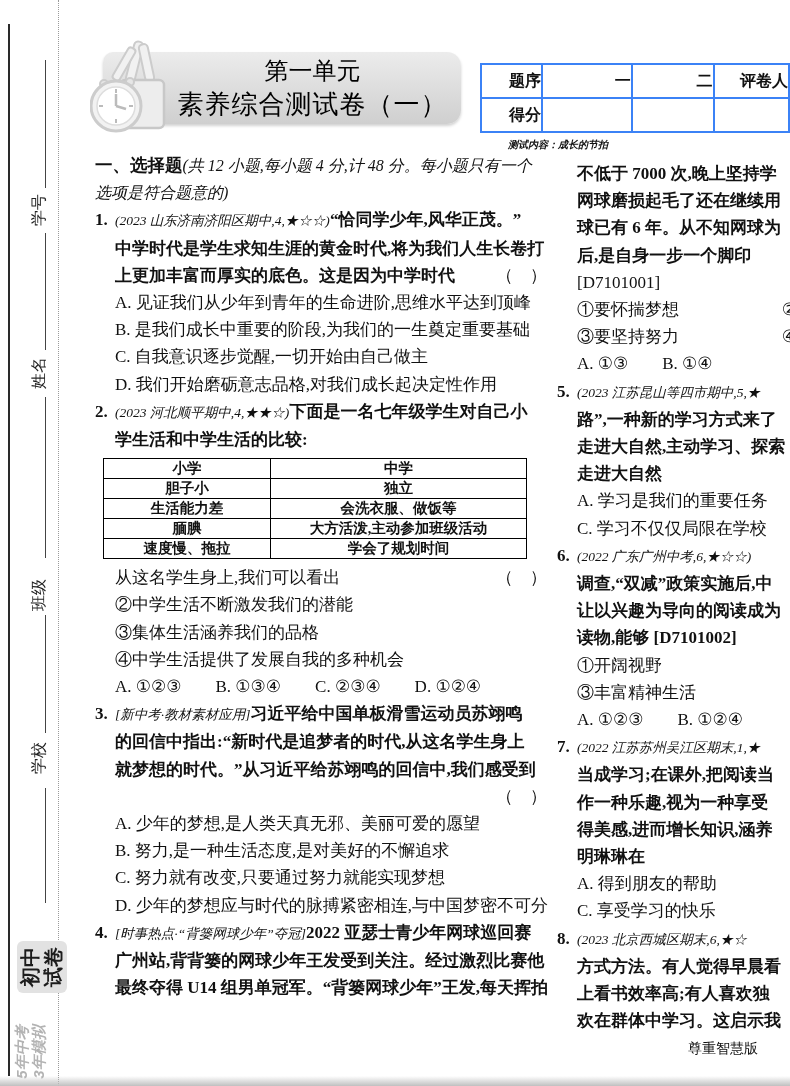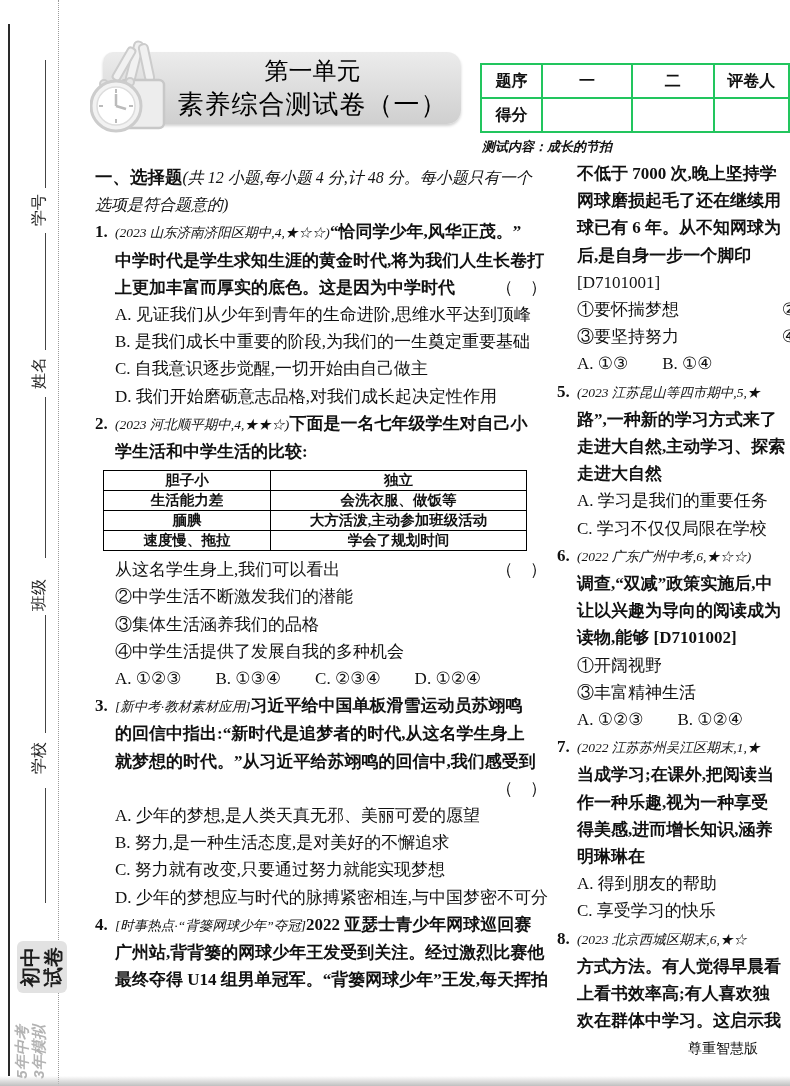--- a/index.html
+++ b/index.html
@@ -23,25 +23,25 @@
   
   .banner{position:absolute;left:103px;top:52px;width:358px;height:72px;border-radius:10px 14px 14px 10px;
           background:linear-gradient(180deg,#ececec,#cfcfcf);box-shadow:0 2px 3px rgba(0,0,0,.18);}
   .cupicon{position:absolute;left:90px;top:40px;}
   .title{position:absolute;left:170px;top:56px;width:285px;text-align:center;
          font-family:"Liberation Sans","DejaVu Sans",sans-serif;font-weight:normal;color:#000;}
   .title .l1{font-size:24px;line-height:30px;}
   .title .l2{font-size:26px;line-height:36px;letter-spacing:1px;}
   
   .scoretab{position:absolute;left:480px;top:63px;border-collapse:collapse;}
-  .scoretab td{border:2px solid #22c55e;height:32px;text-align:center;font-weight:bold;font-size:16px;padding:0;}
+  .scoretab td{border:2px solid #3b82f6;height:32px;text-align:right;font-weight:bold;font-size:16px;padding:0;}
   .scoretab .c0{width:70px}.scoretab .c1{width:106px}.scoretab .c2{width:96px}.scoretab .c3{width:88px}
-  .testnote{position:absolute;left:482px;top:138px;font-style:italic;font-weight:bold;font-size:13px;}
-  
-  .lcol{position:absolute;left:95px;top:164px;width:452px;}
+  .testnote{position:absolute;left:508px;top:138px;font-style:italic;font-weight:bold;font-size:10px;}
+  
+  .lcol{position:absolute;left:95px;top:152px;width:452px;}
   .rcol{position:absolute;left:557px;top:160px;width:240px;}
   .line{position:relative;padding-left:20px;min-height:27.2px;line-height:27.2px;font-size:17px;white-space:nowrap;}
   .line.sec{padding-left:0;}
   .line .qnum{display:inline-block;width:20px;margin-left:-20px;font-weight:bold;}
   .line .hb{font-family:"Liberation Sans","DejaVu Sans",sans-serif;font-weight:bold;font-size:17.5px;}
   .line .k{font-style:italic;font-size:16px;}
   .line .cite{font-style:italic;font-size:13.5px;}
   .line.stem .t{font-weight:bold;}
   .line .tail{float:right;}
   
@@ -129,20 +129,24 @@
         <div class="line"><span class="t">A. 见证我们从少年到青年的生命进阶,思维水平达到顶峰</span></div>
         <div class="line"><span class="t">B. 是我们成长中重要的阶段,为我们的一生奠定重要基础</span></div>
         <div class="line"><span class="t">C. 自我意识逐步觉醒,一切开始由自己做主</span></div>
         <div class="line"><span class="t">D. 我们开始磨砺意志品格,对我们成长起决定性作用</span></div>
         <div class="line stem"><span class="qnum">2.</span><span class="cite">(2023 河北顺平期中,4,★★☆)</span><span class="t">下面是一名七年级学生对自己小</span></div>
         <div class="line stem"><span class="t">学生活和中学生活的比较:</span></div>
       </div>
     <table class="qtable">
       <tbody>
 
+      <tr>
+          <td class="tc0">小学</td>
+          <td>中学</td>
+        </tr>
           <tr>
           <td class="tc0">胆子小</td>
           <td>独立</td>
         </tr>
           <tr>
           <td class="tc0">生活能力差</td>
           <td>会洗衣服、做饭等</td>
         </tr>
           <tr>
           <td class="tc0">腼腆</td>

